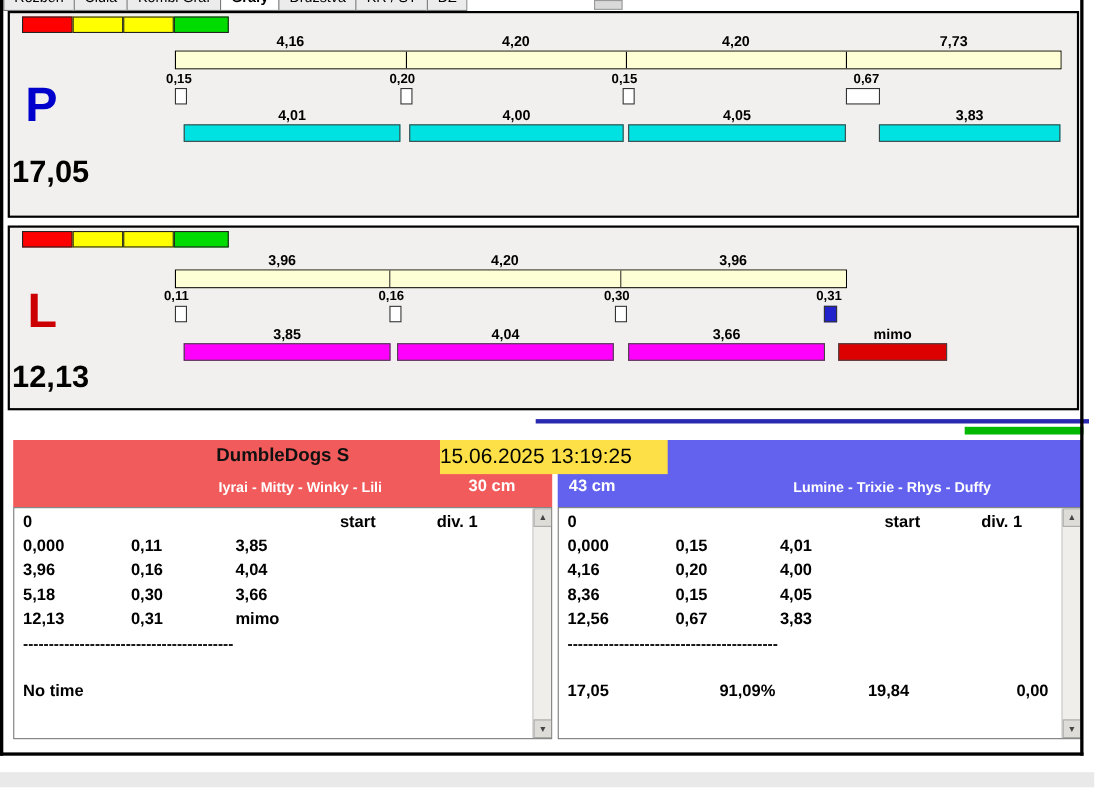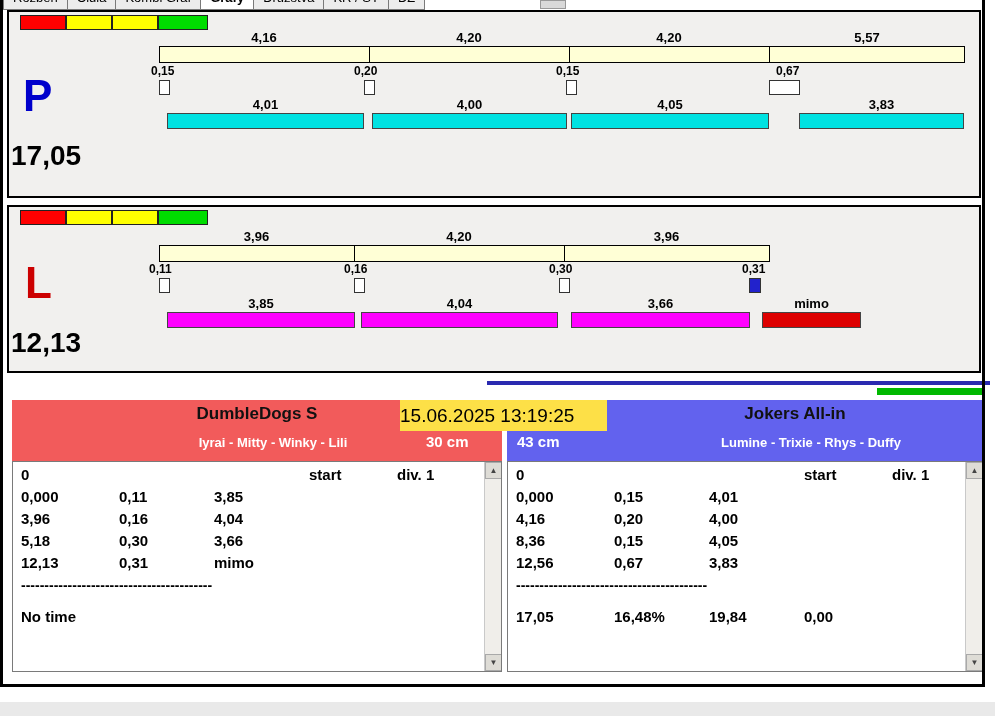--- a/index.html
+++ b/index.html
@@ -45,21 +45,21 @@
   .jump-height { position:absolute; font-size:15px; font-weight:bold; color:#fff; }
   .clockbox { position:absolute; left:400px; top:400px; width:207px; height:31px; background:#fde047;
               text-align:left; line-height:31px; font-size:19px; color:#000; z-index:5; }
 
   
   .tbl { position:absolute; top:461px; height:211px; background:#fff; border:1px solid #7a7a7a;
          padding:2px 20px 0 8px; overflow:hidden; }
   .trow { display:grid; grid-template-columns:98px 95px 95px 88px 1fr; font-size:15px; font-weight:bold;
           line-height:22px; color:#000; white-space:nowrap; }
   .tdivider { font-size:14px; font-weight:bold; line-height:14px; margin-top:4px; white-space:nowrap; overflow:hidden; }
-  .tresult { margin-top:14px; }
+  .tresult { margin-top:26px;gap:40px; }
   .vscroll { position:absolute; right:0; top:0; bottom:0; width:17px; background:#f0eeea; border-left:1px solid #c9c9c9; }
   .sarrow { position:absolute; left:0; width:17px; height:17px; background:#dedcd6; border:1px solid #a9a9a9;
             font-size:8px; color:#444; text-align:center; line-height:15px; }
   .sarrow.top { top:0; }
   .sarrow.bottom { bottom:0; }
 
   .bottomstrip { position:absolute; left:0; top:702px; width:995px; height:14px; background:#e9e9e9; }
 </style>
 </head>
 <body>
@@ -79,21 +79,21 @@
 
   <section class="panel" style="top:10px;height:188px;">
     <span class="light" style="left:11px;background:#ff0000;"></span>
     <span class="light" style="left:57px;background:#ffff00;"></span>
     <span class="light" style="left:103px;background:#ffff00;"></span>
     <span class="light" style="left:149px;width:50px;background:#00dc00;"></span>
 
     <div class="seg-label" style="left:150px;top:18px;width:210px;">4,16</div>
     <div class="seg-label" style="left:360px;top:18px;width:200px;">4,20</div>
     <div class="seg-label" style="left:560px;top:18px;width:200px;">4,20</div>
-    <div class="seg-label" style="left:760px;top:18px;width:196px;">5,57</div>
+    <div class="seg-label" style="left:760px;top:18px;width:196px;">7,73</div>
 
     <div class="creambar" style="left:150px;top:34px;width:806px;">
       <div class="cream-seg" style="width:210px;"></div>
       <div class="cream-seg" style="width:200px;"></div>
       <div class="cream-seg" style="width:200px;"></div>
       <div class="cream-seg" style="flex:1;"></div>
     </div>
 
     <div class="tick" style="left:142px;top:52px;">0,15</div>
     <div class="tick" style="left:345px;top:52px;">0,20</div>
@@ -164,21 +164,20 @@
 
   <div class="hdr" style="left:12px;width:490px;background:#f25b5b;">
     <div class="team-name">DumbleDogs S</div>
     <div class="team-dogs">Iyrai - Mitty - Winky - Lili</div>
     <div class="jump-height" style="left:414px;top:33px;">30 cm</div>
   </div>
 
   <div class="clockbox">15.06.2025 13:19:25</div>
 
   <div class="hdr" style="left:507px;width:476px;background:#6262ee;">
-    <div class="team-name" style="left:100px;">Jokers All-in</div>
     <div class="team-dogs" style="left:100px;">Lumine - Trixie - Rhys - Duffy</div>
     <div class="jump-height" style="left:10px;top:33px;">43 cm</div>
   </div>
 
   <div class="tbl" style="left:12px;width:490px;">
     <div class="trow">
       <span>0</span>
         <span></span>
         <span></span>
       <span>start</span>
@@ -258,21 +257,21 @@
     <div class="trow">
       <span>12,56</span>
       <span>0,67</span>
       <span>3,83</span>
         <span></span>
         <span></span>
     </div>
     <div class="tdivider">-----------------------------------------</div>
     <div class="trow tresult">
       <span>17,05</span>
-      <span>16,48%</span>
+      <span>91,09%</span>
       <span>19,84</span>
       <span>0,00</span>
         <span></span>
     </div>
     <div class="vscroll">
       <div class="sarrow top"><span>▲</span></div>
       <div class="sarrow bottom"><span>▼</span></div>
     </div>
   </div>
 

